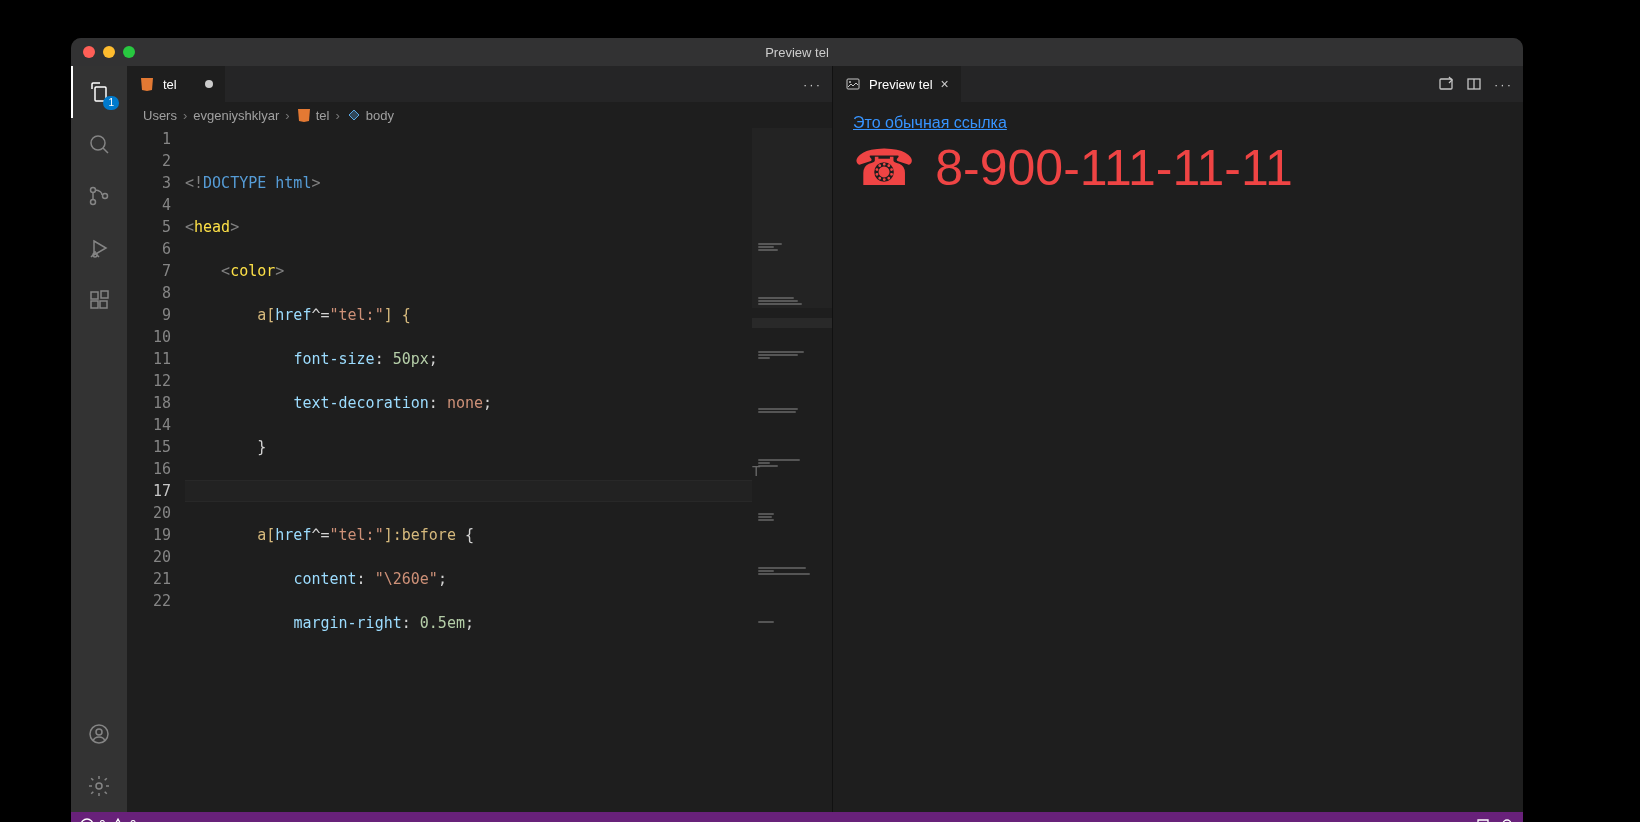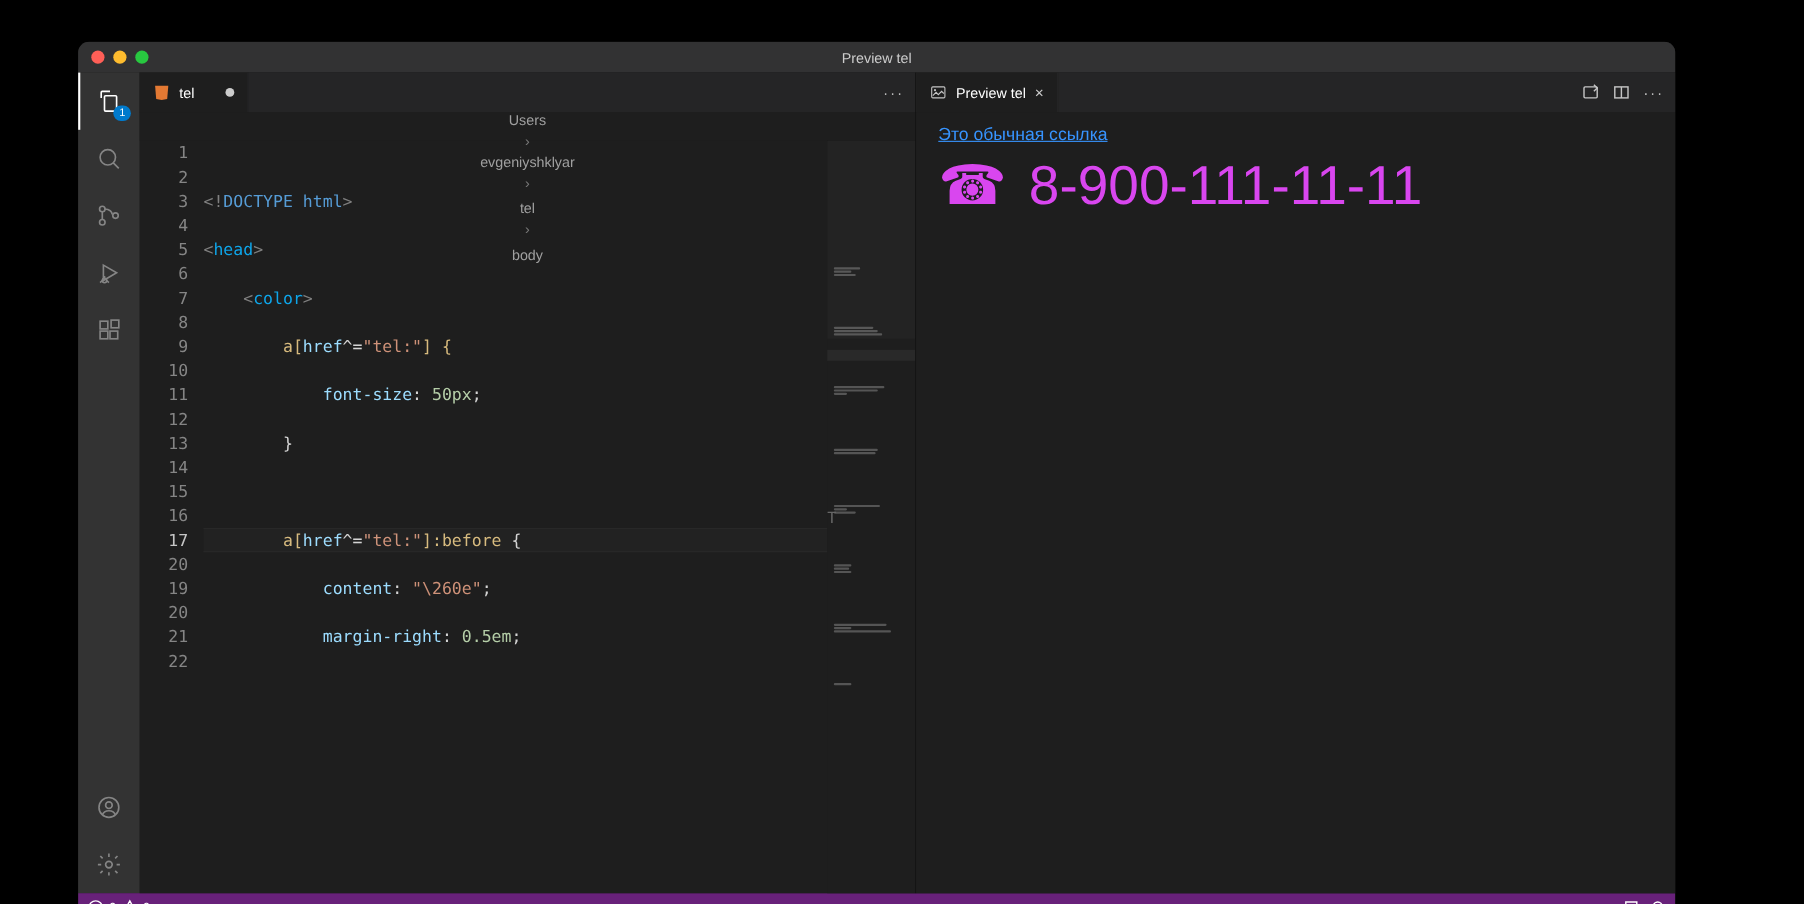--- a/index.html
+++ b/index.html
@@ -86,21 +86,20 @@
     max-width: 200px;
   }
   .tab.active { background: #1e1e1e; color: #fff; }
   .tab .dirty { width: 8px; height: 8px; border-radius: 4px; background: #ccc; margin-left: 20px; }
   .tab .close-x { color: #ccc; font-size: 14px; }
   .tabs-actions { margin-left: auto; display: flex; align-items: center; padding-right: 10px; gap: 12px; color: #ccc; }
   .breadcrumbs {
     height: 26px; display: flex; align-items: center;
     padding: 0 16px; font-size: 13px; color: #a0a0a0; gap: 4px;
     background: #1e1e1e;
-    flex-direction: column;
   }
   .breadcrumbs .chev { color: #777; margin: 0 2px; }
   .code-area { flex: 1; display: flex; min-height: 0; position: relative; }
   .gutter {
     width: 58px; text-align: right; padding: 0 14px 0 0;
     color: #858585; font-family: "Menlo","Consolas",monospace;
     font-size: 15px; line-height: 22px;
     user-select: none;
   }
   .gutter .ln.current { color: #c6c6c6; }
@@ -115,21 +114,21 @@
   .code .line { height: 22px; }
   .hl-line {
     position: absolute; left: 0; right: 80px; height: 22px;
     border-top: 1px solid #282828; border-bottom: 1px solid #282828;
     background: rgba(255,255,255,0.02);
     pointer-events: none;
   }
   
   .c-gray { color: #808080; }
   .c-doctype { color: #569cd6; }
-  .c-tag { color: #0ea5e9; }
+  .c-tag { color: #fde047; }
   .c-attr { color: #9cdcfe; }
   .c-prop { color: #9cdcfe; }
   .c-str { color: #ce9178; }
   .c-num { color: #b5cea8; }
   .c-sel { color: #d7ba7d; }
   .c-punc { color: #d4d4d4; }
   .c-hex { color: #ce9178; }
   .swatch { display: inline-block; width: 12px; height: 12px; background: #e2ba08; vertical-align: -1px; border: 1px solid #555; }
   .minimap {
     position: absolute; top: 0; right: 0; width: 80px; bottom: 0;
@@ -144,21 +143,21 @@
     position: absolute; left: 0; right: 0; height: 10px; top: 190px;
     background: rgba(255,255,255,0.05);
   }
   .minimap .mm-T {
     position: absolute; left: 0; bottom: 330px; color: #666; font-family: "Menlo",monospace; font-size: 14px;
   }
   .preview-area { flex: 1; background: #1e1e1e; padding: 12px 20px; color: #fff; }
   .preview-link { color: #3794ff; text-decoration: underline; font-size: 16px; cursor: pointer; }
   .preview-tel {
     display: block; margin-top: 8px;
-    color: #d946ef; font-size: 50px; line-height: 56px;
+    color: #ef4444; font-size: 50px; line-height: 56px;
     text-decoration: none; cursor: pointer;
     font-family: Arial, sans-serif;
   }
   .preview-tel-icon { margin-right: 0.4em; }
   .statusbar {
     height: 26px; background: #68217a;
     display: flex; align-items: center;
     color: #fff; font-size: 12px;
     padding: 0 8px;
     justify-content: space-between;
@@ -282,38 +281,39 @@
               <div class="ln">3</div>
               <div class="ln">4</div>
               <div class="ln">5</div>
               <div class="ln">6</div>
               <div class="ln">7</div>
               <div class="ln">8</div>
               <div class="ln">9</div>
               <div class="ln">10</div>
               <div class="ln">11</div>
               <div class="ln">12</div>
-              <div class="ln">13</div>
+              <div class="ln">18</div>
               <div class="ln">14</div>
               <div class="ln">15</div>
               <div class="ln">16</div>
               <div class="ln current">17</div>
               <div class="ln">20</div>
               <div class="ln">19</div>
               <div class="ln">20</div>
               <div class="ln">21</div>
               <div class="ln">22</div>
             </div>
           <div class="code">
             <div class="hl-line" style="top:352px"></div>
 <div class="line"><span class="c-gray">&lt;!</span><span class="c-doctype">DOCTYPE</span><span class="c-doctype"> html</span><span class="c-gray">&gt;</span></div>
 <div class="line"><span class="c-gray">&lt;</span><span class="c-tag">head</span><span class="c-gray">&gt;</span></div>
 <div class="line"><span class="c-gray">    &lt;</span><span class="c-tag">color</span><span class="c-gray">&gt;</span></div>
 <div class="line"><span>        </span><span class="c-sel">a</span><span class="c-sel">[</span><span class="c-attr">href</span><span class="c-punc">^=</span><span class="c-str">"tel:"</span><span class="c-sel">] {</span></div>
 <div class="line"><span>            </span><span class="c-prop">font-size</span><span>: </span><span class="c-num">50px</span><span>;</span></div>
+<div class="line"><span>            </span><span class="c-prop">text-decoration</span><span>: </span><span class="c-str">none</span><span>;</span></div>
 <div class="line"><span class="c-punc">        }</span></div>
 <div class="line"><span></span></div>
 <div class="line"><span>        </span><span class="c-sel">a</span><span class="c-sel">[</span><span class="c-attr">href</span><span class="c-punc">^=</span><span class="c-str">"tel:"</span><span class="c-sel">]</span><span class="c-sel">:before</span><span class="c-punc"> {</span></div>
 <div class="line"><span>            </span><span class="c-prop">content</span><span>: </span><span class="c-str">"\260e"</span><span>;</span></div>
 <div class="line"><span>            </span><span class="c-prop">margin-right</span><span>: </span><span class="c-num">0.5em</span><span>;</span></div>
 
 
 
 
 

